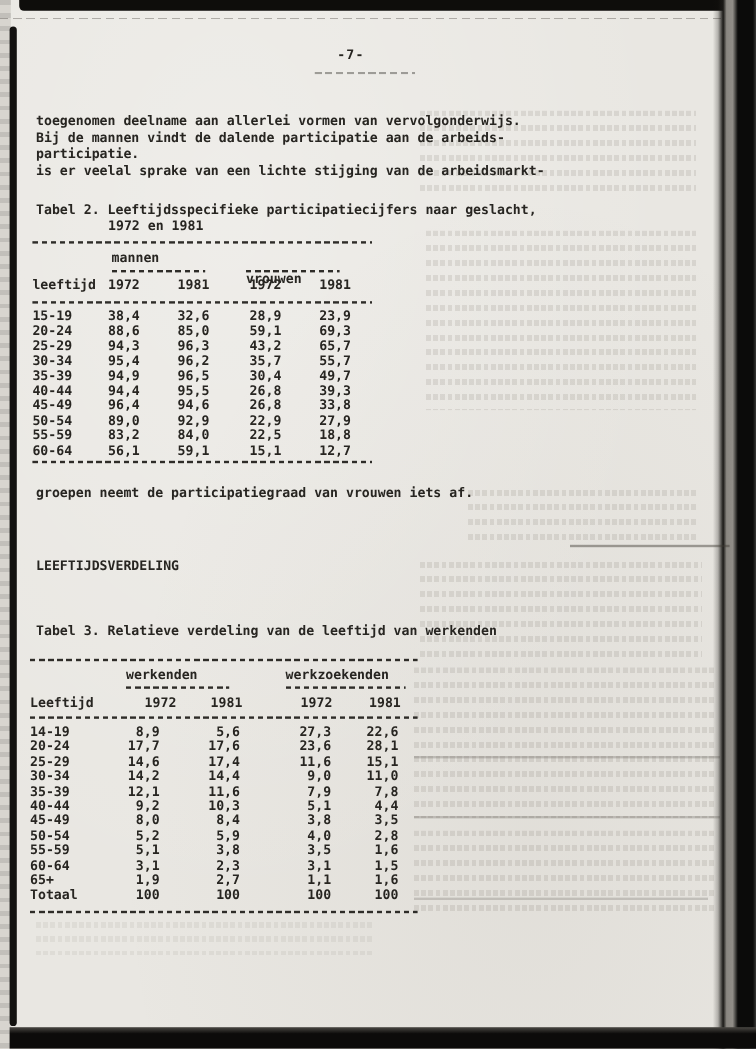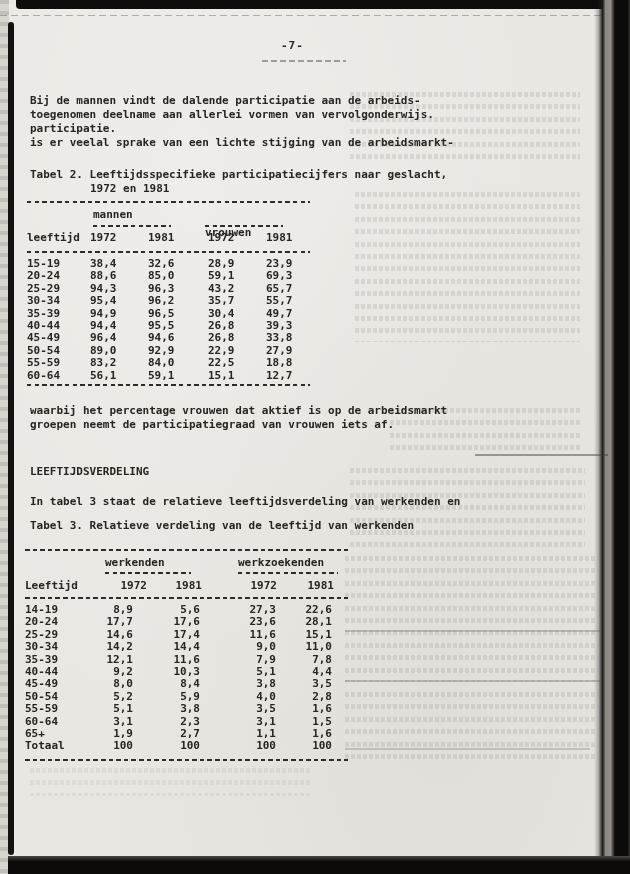--- a/index.html
+++ b/index.html
@@ -73,22 +73,22 @@
   <div class="ghost-rule" style="left:475px;top:454px;width:133px"></div>
   <div class="ghost-rule" style="left:345px;top:630px;width:255px;opacity:0.5"></div>
   <div class="ghost-rule" style="left:345px;top:680px;width:255px;opacity:0.5"></div>
   <div class="ghost-rule" style="left:345px;top:748px;width:245px;opacity:0.45"></div>
 
   <div class="abs page-num" style="left:281px;top:39px">-7-</div>
   <div class="pn-rule" style="left:262px;top:60px;width:84px"></div>
 
   <div class="abs" style="left:30px;top:94px">
 
-  <div class="pline">Bij de mannen vindt de dalende participatie aan de arbeids-</div>
-      <div class="pline">toegenomen deelname aan allerlei vormen van vervolgonderwijs.</div>
+  <div class="pline">toegenomen deelname aan allerlei vormen van vervolgonderwijs.</div>
+      <div class="pline">Bij de mannen vindt de dalende participatie aan de arbeids-</div>
       <div class="pline">participatie.</div>
       <div class="pline">is er veelal sprake van een lichte stijging van de arbeidsmarkt-</div>
     </div>
 
   <div class="abs pline" style="left:30px;top:168px">Tabel 2. Leeftijdsspecifieke participatiecijfers naar geslacht,</div>
   <div class="abs pline" style="left:90px;top:182px">1972 en 1981</div>
 
   <div class="tbl" style="left:27px;top:199px;width:283px;height:192px">
     <div class="rule" style="left:0;top:2px;width:283px"></div>
     <div class="ghead" style="left:66px;top:9px">mannen</div>
@@ -183,27 +183,25 @@
           <span>59,1</span>
           <span>15,1</span>
           <span>12,7</span>
         </div>
       </div>
     <div class="rule" style="left:0;top:185px;width:283px"></div>
   </div>
 
   <div class="abs" style="left:30px;top:404px">
 
-      <div class="pline">waarbij het percentage vrouwen dat aktief is op de arbeidsmarkt</div>
       <div class="pline">groepen neemt de participatiegraad van vrouwen iets af.</div>
     </div>
 
   <div class="abs pline" style="left:30px;top:465px">LEEFTIJDSVERDELING</div>
 
-  <div class="abs pline" style="left:30px;top:495px">In tabel 3 staat de relatieve leeftijdsverdeling van werkenden en</div>
 
   <div class="abs pline" style="left:30px;top:519px">Tabel 3. Relatieve verdeling van de leeftijd van werkenden</div>
 
   <div class="tbl" style="left:25px;top:547px;width:323px;height:218px">
     <div class="rule" style="left:0;top:2px;width:323px"></div>
     <div class="ghead" style="left:80px;top:9px">werkenden</div>
     <div class="ghead" style="left:213px;top:9px">werkzoekenden</div>
     <div class="rule" style="left:80px;top:25px;width:86px"></div>
     <div class="rule" style="left:213px;top:25px;width:100px"></div>
     <div class="trow t3ycols yearrow" style="top:33px">

